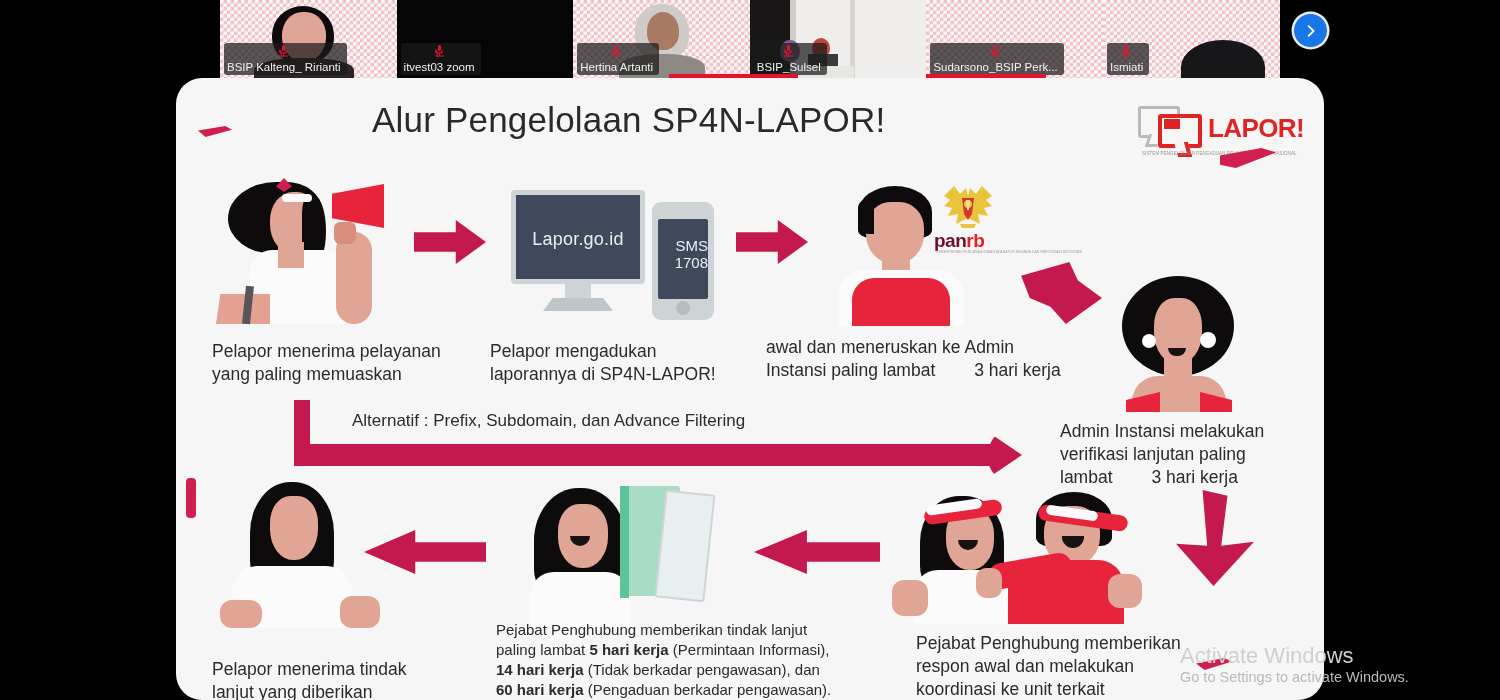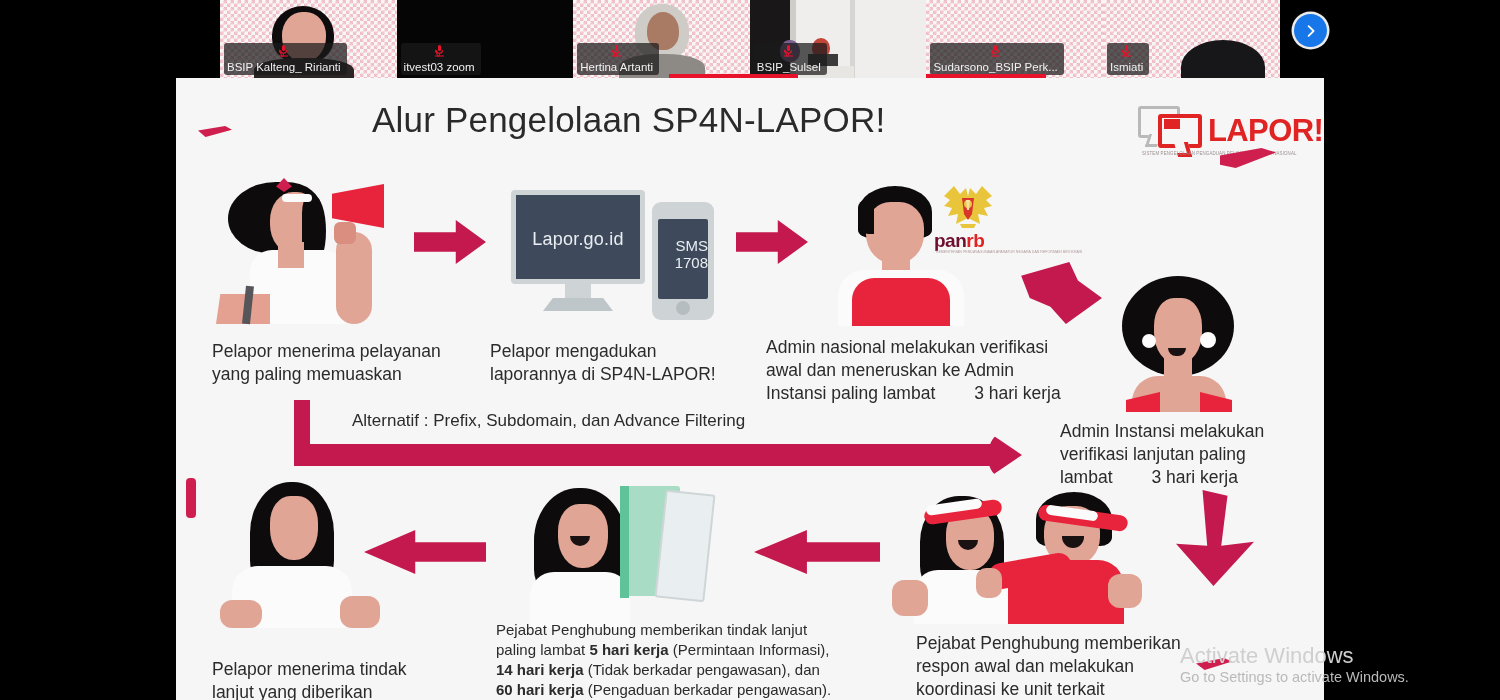--- a/index.html
+++ b/index.html
@@ -47,21 +47,21 @@
     border-radius:50%; background:#1877e8;
     box-shadow:0 0 0 2.5px rgba(255,255,255,0.92);
     display:flex; align-items:center; justify-content:center;
     cursor:pointer;
   }
   .next-btn svg { display:block; }
 
   
   .slide {
     position:absolute; left:176px; top:78px; width:1148px; height:622px;
-    background:#f7f6f6; overflow:hidden;
+    background:#f7f6f6; overflow:hidden;border-radius:26px;
   }
   .slide-inner { position:absolute; inset:0; }
 
   .slide-title {
     position:absolute; left:196px; top:22px; width:660px;
     font-size:35px; color:#2a2a2a; letter-spacing:.2px;
     font-weight:400; white-space:nowrap;
   }
 
   
@@ -80,21 +80,21 @@
     border:4px solid #e02323; background:#f7f6f6; border-radius:3px;
   }
   .bub-red:after {
     content:""; position:absolute; right:8px; bottom:-13px;
     border-right:4px solid #e02323; border-bottom:4px solid #e02323;
     width:10px; height:11px; background:#f7f6f6; transform:skewX(16deg);
   }
   .bub-red-dot { position:absolute; left:40px; top:27px; width:16px; height:10px; background:#e02323; }
   .lapor-word {
     position:absolute; left:84px; top:21px;
-    font-size:31px; font-weight:bold; color:#e02323; letter-spacing:-.6px;
+    font-size:26px; font-weight:bold; color:#e02323; letter-spacing:-.6px;
   }
   .lapor-sub {
     position:absolute; left:18px; top:58px; width:160px;
     font-size:4.4px; color:#9a8f90; letter-spacing:.15px; white-space:nowrap;
     transform:scaleY(1.25); transform-origin:left top;
   }
   .logo-swoosh {
     position:absolute; left:96px; top:56px; width:56px; height:20px;
     background:#cf1f4e;
     clip-path:polygon(0 38%, 74% 0, 100% 22%, 28% 100%, 0 84%);
@@ -415,21 +415,20 @@
 
       <div class="cap" style="left:36px; top:262px; width:270px;">
         <div>Pelapor menerima pelayanan</div>
         <div>yang paling memuaskan</div>
       </div>
       <div class="cap" style="left:314px; top:262px; width:270px;">
         <div>Pelapor mengadukan</div>
         <div>laporannya di SP4N-LAPOR!</div>
       </div>
       <div class="cap" style="left:590px; top:258px; width:300px;">
-        <div>Admin nasional melakukan verifikasi</div>
         <div>awal dan meneruskan ke Admin</div>
         <div><span>Instansi paling lambat </span><b>3 hari kerja</b></div>
       </div>
       <div class="cap" style="left:884px; top:342px; width:250px;">
         <div>Admin Instansi melakukan</div>
         <div>verifikasi lanjutan paling</div>
         <div><span>lambat </span><b>3 hari kerja</b></div>
       </div>
 
       <div class="alt-label" style="left:176px; top:333px;">Alternatif : Prefix, Subdomain, dan Advance Filtering</div>

